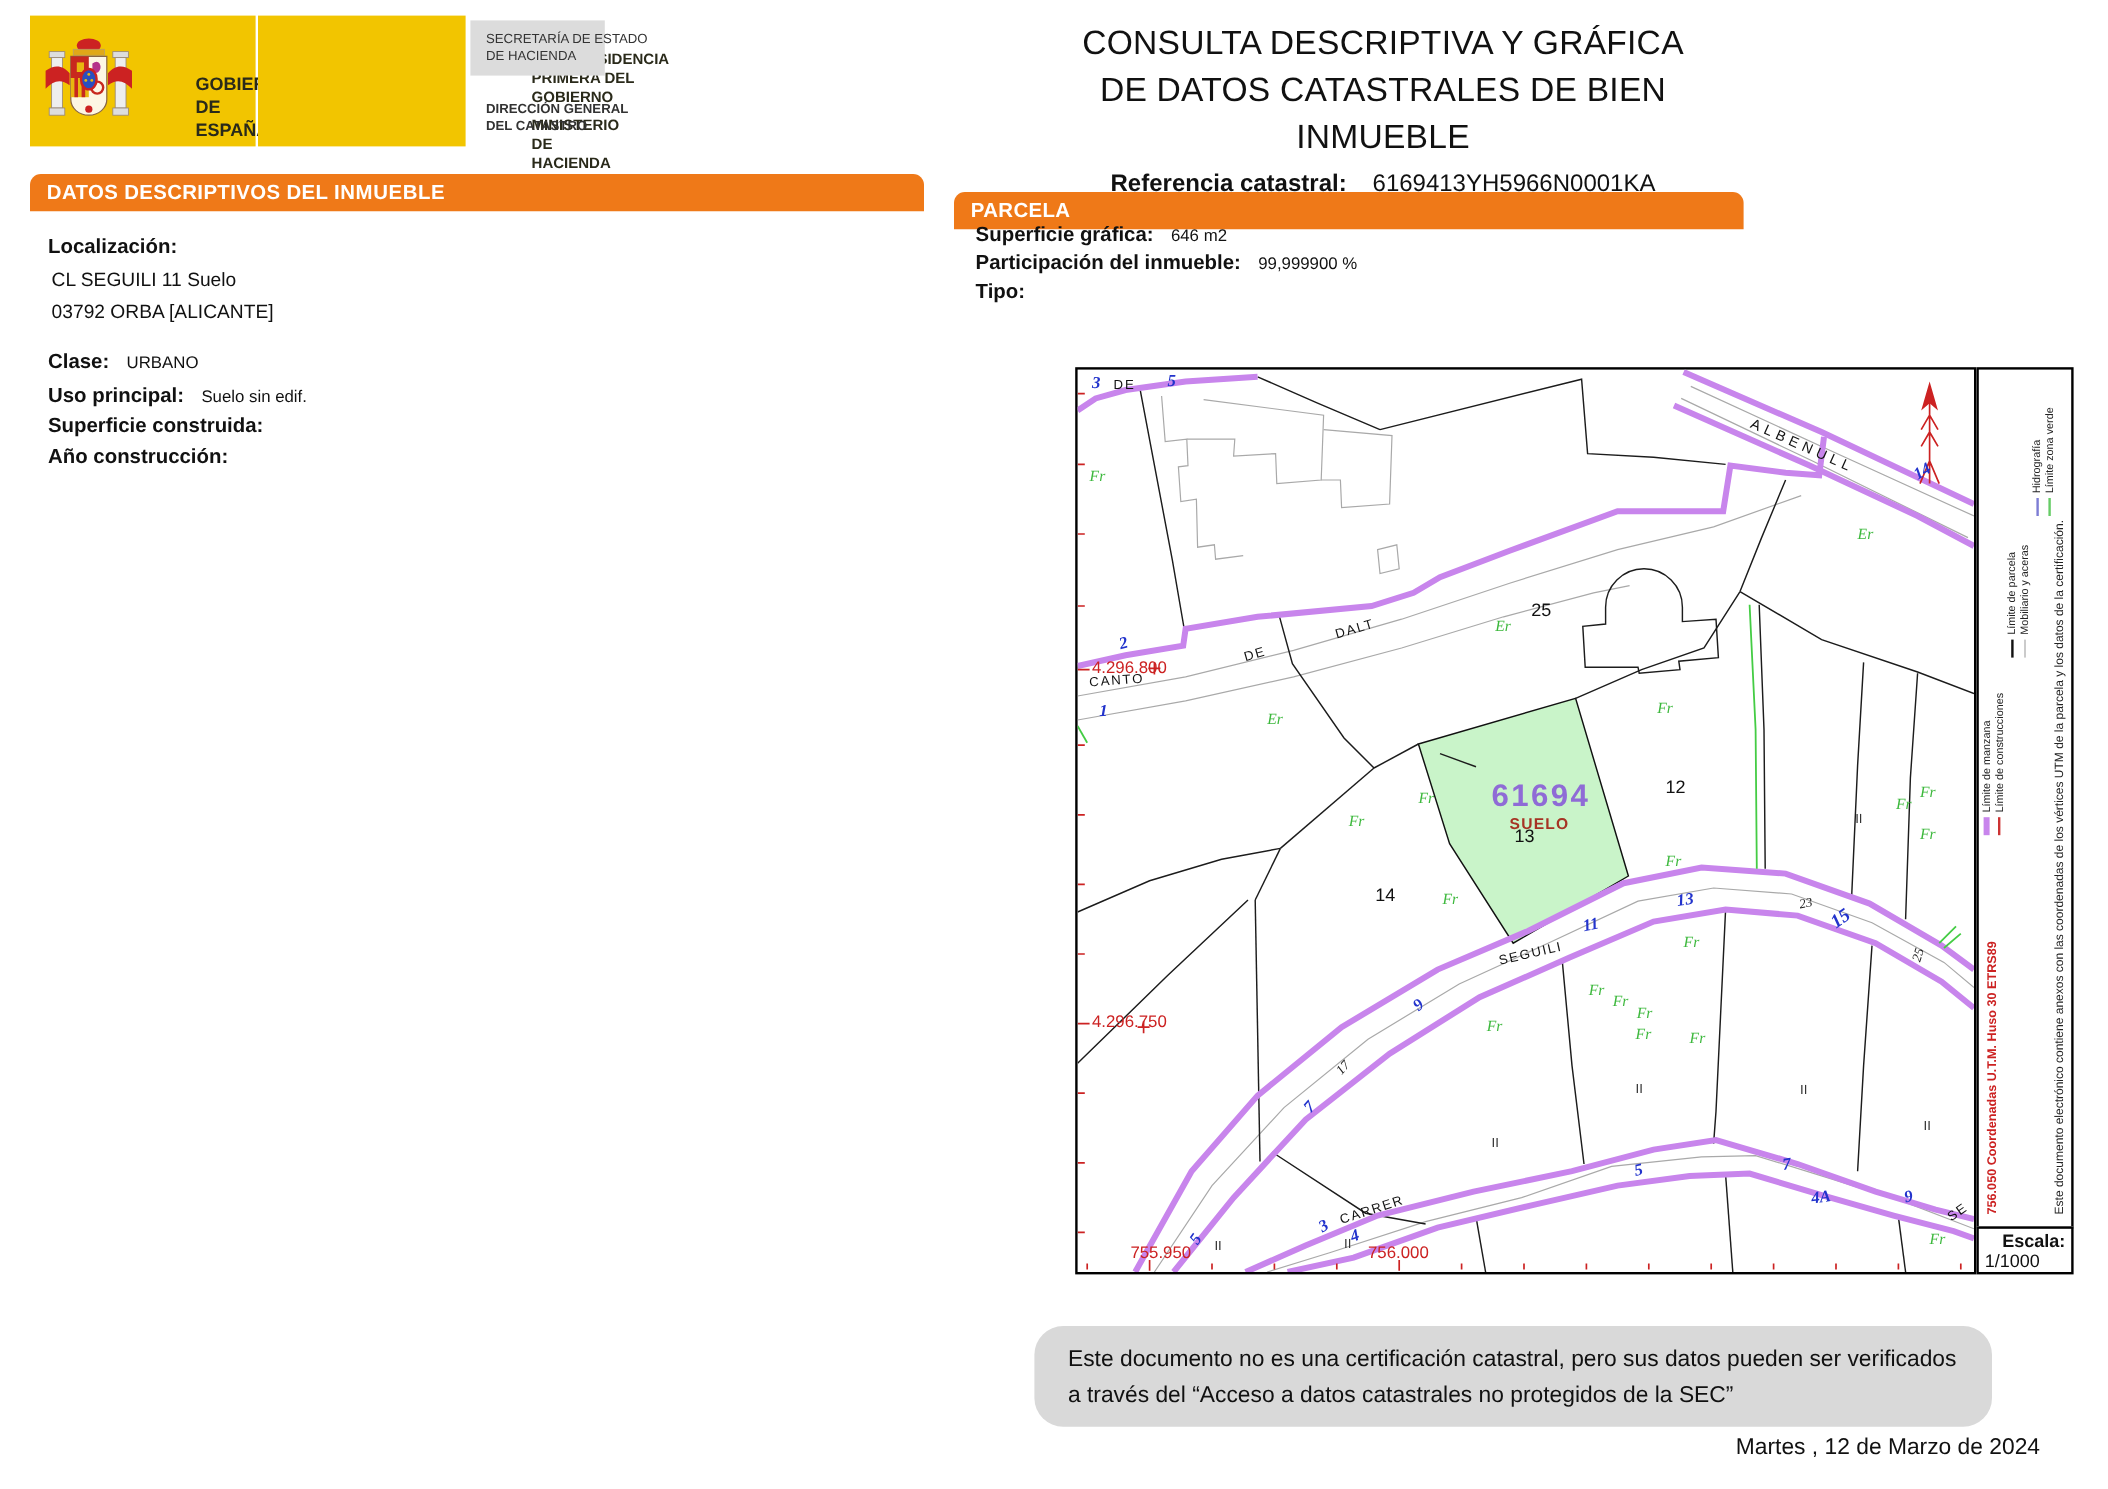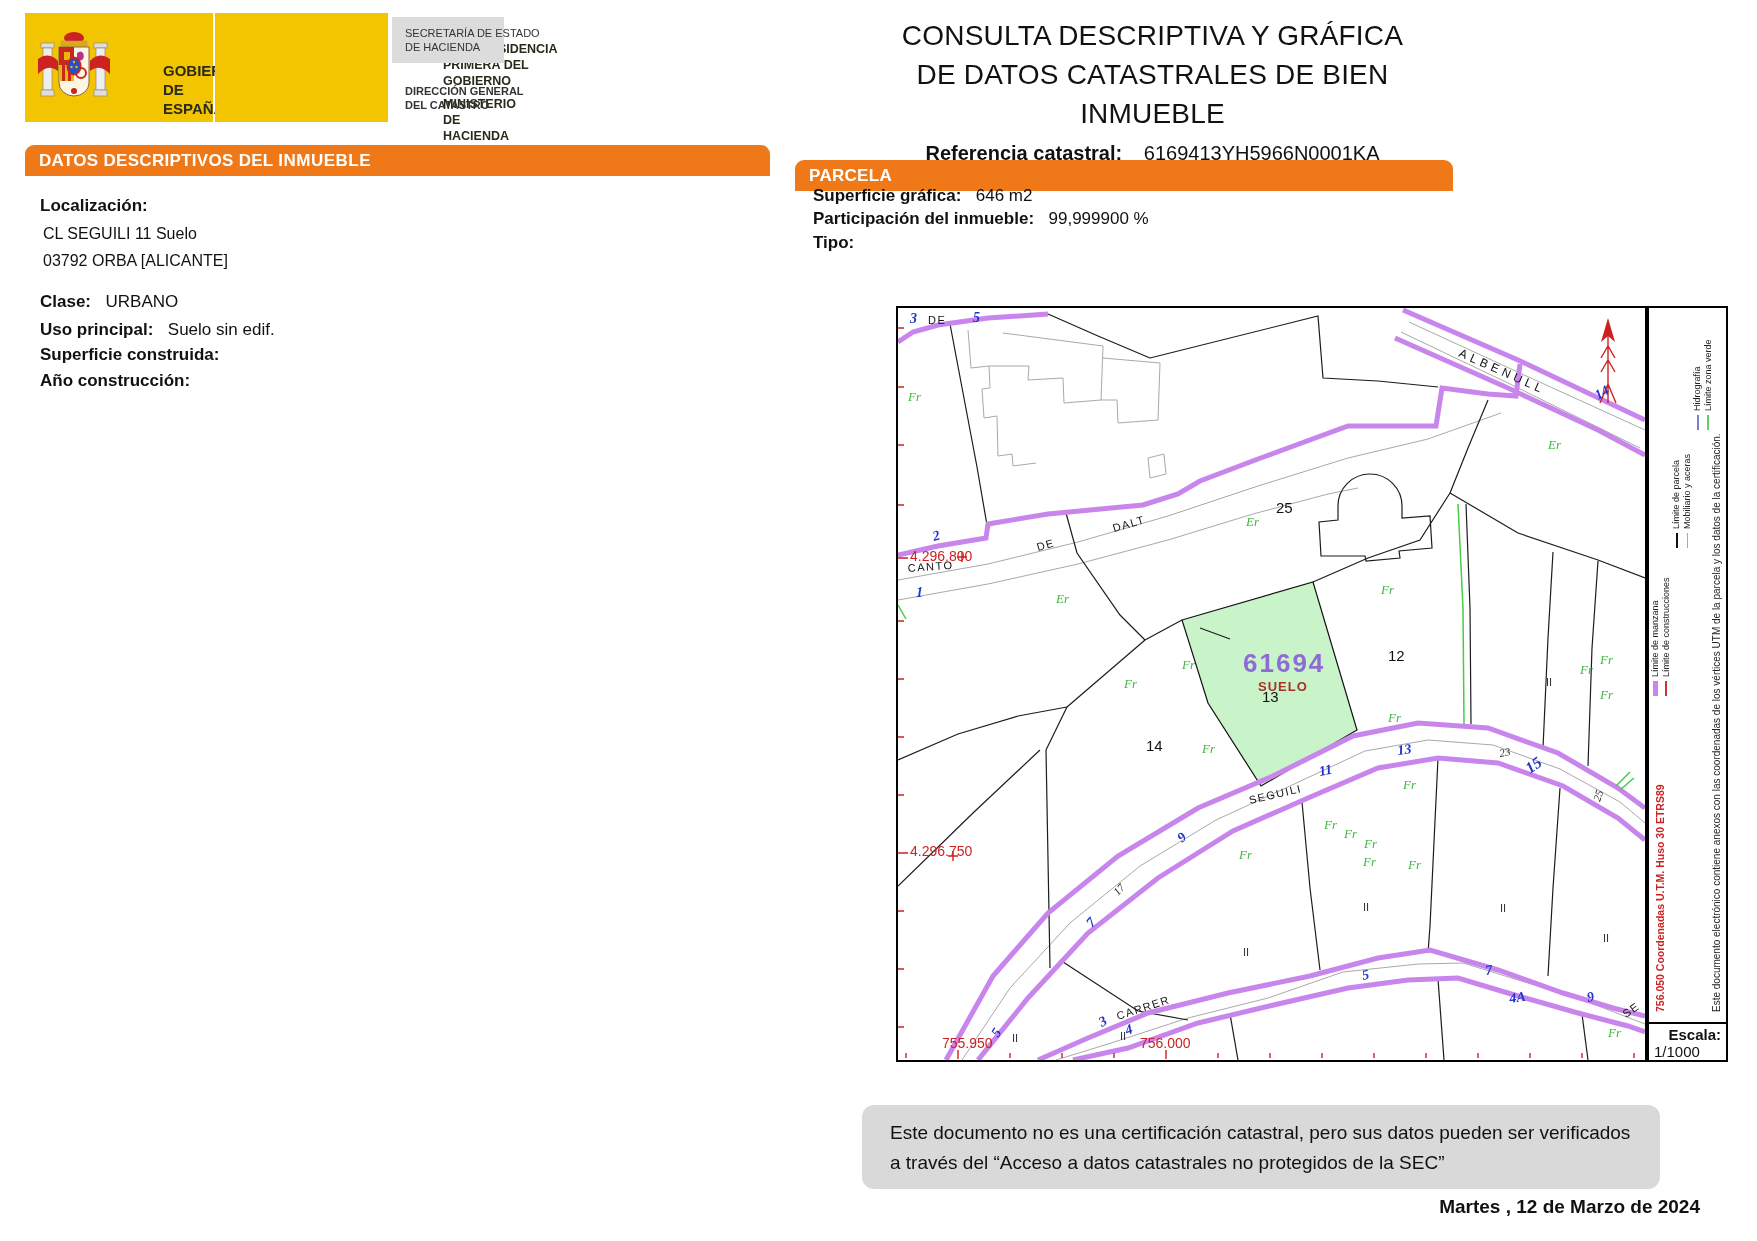--- a/index.html
+++ b/index.html
@@ -29,21 +29,21 @@
   
   .bar{position:absolute;height:31px;background:#ef7918;color:#fff;font-weight:bold;
        font-size:17px;line-height:31px;padding-left:14px;border-radius:9px 9px 0 0;
        letter-spacing:0.3px;box-sizing:border-box;}
   #bar-datos{left:25px;top:145px;width:745px;}
   #bar-parcela{left:795px;top:160px;width:658px;}
 
   
   .fline{position:absolute;font-size:16px;}
   .fline .lbl{font-weight:bold;font-size:17px;}
-  .fline .val{margin-left:10px;font-size:17px;}
+  .fline .val{margin-left:10px;font-size:14px;}
 
   
   #mapbox{left:896px;top:306px;width:751px;height:756px;border:2px solid #000;box-sizing:border-box;background:#fff;}
   #mapbox svg{display:block;}
   .purple path{stroke:#c885ec;stroke-width:5;fill:none;}
   .grayln path{stroke:#a9a9a9;stroke-width:1;fill:none;}
   .blackln path{stroke:#1c1c1c;stroke-width:1.2;fill:none;}
   .greenln path{stroke:#44cc44;stroke-width:1.5;fill:none;}
   .redln path{stroke:#cc2222;stroke-width:1.4;fill:none;}
   #greenparcel{fill:#c9f4c9;stroke:#111;stroke-width:1.2;}
@@ -66,23 +66,23 @@
               transform-origin:0 0;transform:rotate(-90deg) translateX(-710px);}
   .lg-item{position:absolute;white-space:nowrap;font-size:9px;color:#222;}
   .lg-swatch{display:inline-block;width:15px;vertical-align:middle;margin-right:4px;}
   #lg-rednote{position:absolute;left:6px;top:5px;font-size:10.5px;font-weight:bold;color:#cc2222;white-space:nowrap;}
   #lg-sidenote{position:absolute;left:6px;top:62px;font-size:10px;color:#222;white-space:nowrap;}
   #escalabox{left:1647px;top:1022px;width:81px;height:40px;border:2px solid #000;box-sizing:border-box;background:#fff;
              padding:2px 5px;font-size:15px;line-height:17px;}
   #escalabox .esc-lbl{font-weight:bold;text-align:right;}
 
   
-  #disclaimer{left:862px;top:1105px;width:798px;height:84px;background:#d9d9d9;border-radius:12px;
+  #disclaimer{left:862px;top:1105px;width:798px;height:84px;background:#d9d9d9;border-radius:24px;
               box-sizing:border-box;padding:13px 28px;font-size:19px;line-height:30px;color:#111;}
-  #datebox{left:1330px;top:1196px;width:370px;text-align:right;font-size:19px;font-weight:bold;}
+  #datebox{left:1330px;top:1196px;width:370px;text-align:right;font-size:19px;}
 </style>
 </head>
 <body>
 
 <div id="page">
 
   <div class="abs gov-yellow" id="gov1">
     <svg class="abs" style="left:12px;top:16px;" width="74" height="80" viewBox="0 0 74 80">
       <ellipse cx="37" cy="9" rx="10" ry="6" fill="#cc2222"></ellipse>
       <rect x="24" y="12" width="26" height="5" fill="#e0a818" stroke="#a98" stroke-width="0.5"></rect>

